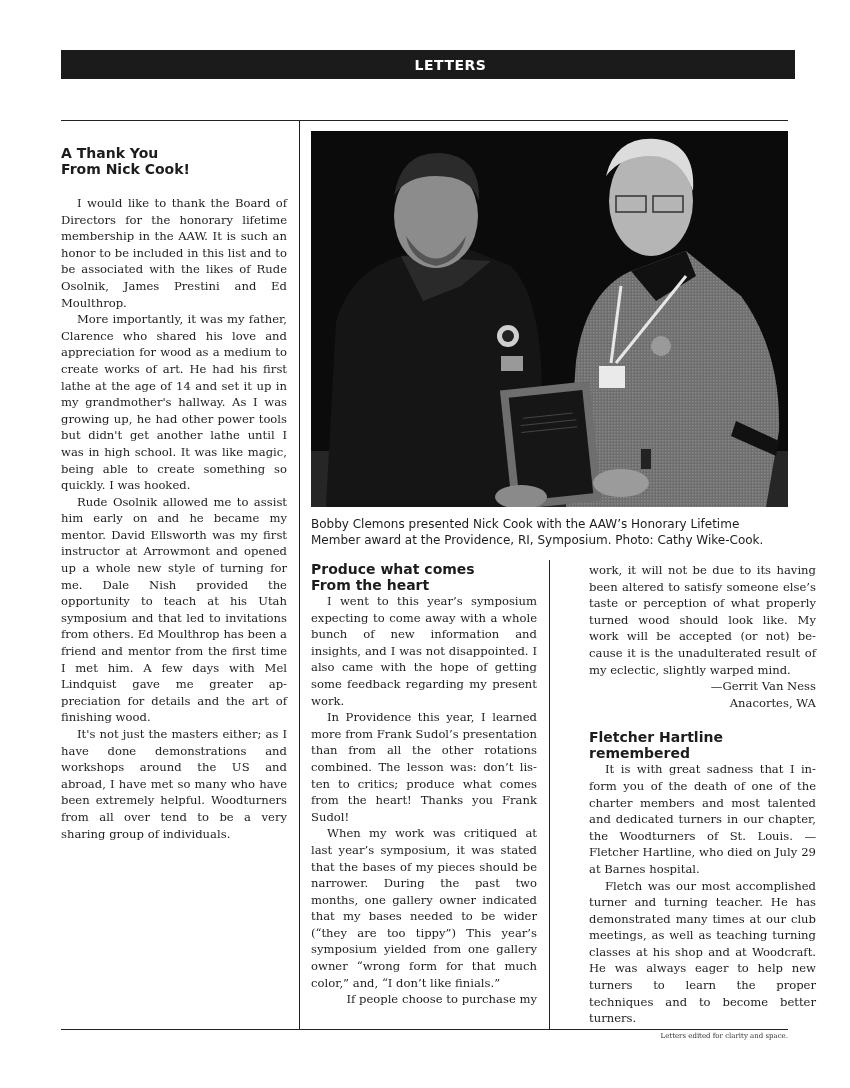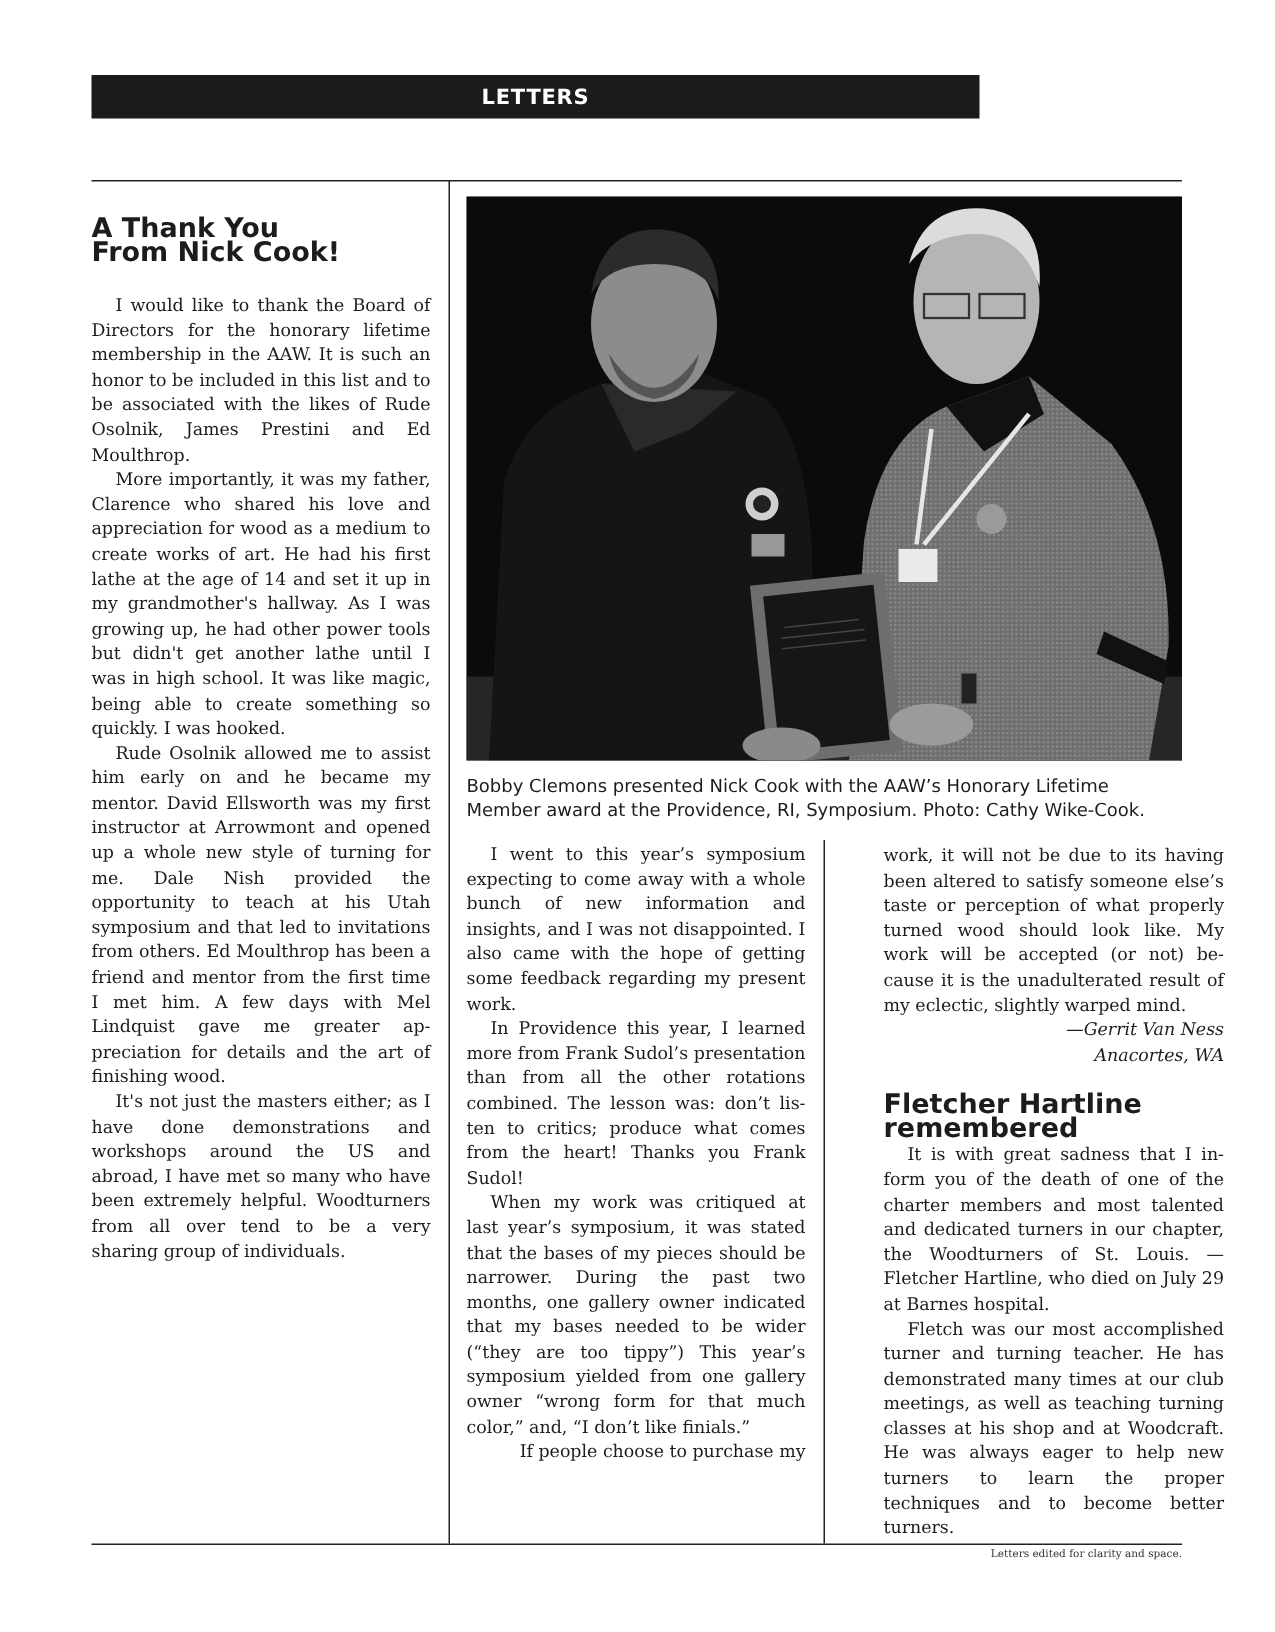--- a/index.html
+++ b/index.html
@@ -1,28 +1,28 @@
 <!DOCTYPE html>
 <html><head>
 <meta charset="utf-8">
 <style>
   html, body { margin: 0; padding: 0; background: #ffffff; }
   body { width: 850px; height: 1088px; position: relative; overflow: hidden; color: #1c1c1c; }
-  .banner { position: absolute; left: 61px; top: 50px; width: 592px; height: 29px; background: #1b1b1b; display: flex; align-items: center; justify-content: center; }
+  .banner { position: absolute; left: 61px; top: 50px; width: 689px; height: 29px; background: #1b1b1b; display: flex; align-items: center; justify-content: center; padding-left: 45px; }
   .banner span { color: #ffffff; font-family: "DejaVu Sans", sans-serif; font-weight: bold; font-size: 14px; letter-spacing: 0.5px; }
   .rule-top { position: absolute; left: 61px; top: 120px; width: 727px; height: 0; border-top: 1.3px solid #222; }
   .rule-bottom { position: absolute; left: 61px; top: 1029px; width: 727px; height: 0; border-top: 1.3px solid #222; }
   .vrule-1 { position: absolute; left: 299px; top: 120px; height: 909px; width: 0; border-left: 1.3px solid #222; }
   .vrule-2 { position: absolute; left: 549px; top: 560px; height: 469px; width: 0; border-left: 1.3px solid #222; }
 
   .col { position: absolute; font-family: "DejaVu Serif", serif; font-size: 11.6px; line-height: 16.6px; text-align: justify; hyphens: manual; }
   .col p { margin: 0; text-indent: 16px; }
   .col p.noind { text-indent: 0; }
-  .heading { font-family: "DejaVu Sans", sans-serif; font-weight: bold; font-size: 18px; line-height: 16px; text-align: left; margin: 0; }
-  .sig { text-align: right; font-style: italic; text-indent: 0 !important; }
+  .heading { font-family: "DejaVu Sans", sans-serif; font-weight: bold; font-size: 14px; line-height: 16px; text-align: left; margin: 0; }
+  .sig { text-align: right; text-indent: 0 !important; }
 
   .col-1 { left: 61px; top: 145px; width: 226px; }
   .col-1 .heading { margin-bottom: 18px; }
   .col-2 { left: 311px; top: 561px; width: 226px; }
   .col-3 { left: 561px; top: 562px; width: 227px; margin-left: 28px; }
 
   .photo { position: absolute; left: 311px; top: 131px; width: 477px; height: 376px; background: #0c0c0c; overflow: hidden; }
   .caption { position: absolute; left: 311px; top: 516px; width: 480px; font-family: "DejaVu Sans", sans-serif; font-size: 12px; line-height: 16px; color: #1c1c1c; }
   .footnote { position: absolute; right: 62px; top: 1032px; font-family: "DejaVu Serif", serif; font-size: 7px; color: #333; text-align: center; }
 </style>
@@ -92,20 +92,24 @@
 
     <ellipse cx="210" cy="366" rx="26" ry="12" fill="#8a8a8a"></ellipse>
     <ellipse cx="310" cy="352" rx="28" ry="14" fill="#9b9b9b"></ellipse>
     <rect x="330" y="318" width="10" height="20" fill="#222"></rect>
   </svg>
 </div>
 
 <div class="caption">Bobby Clemons presented Nick Cook with the AAW’s Honorary Lifetime Member award at the Providence, RI, Symposium. Photo: Cathy Wike-Cook.</div>
 
 <div class="col col-2">
+  <h2 class="heading">
+    <span>Produce what comes</span><br>
+    <span>From the heart</span>
+  </h2>
   <p>I went to this year’s symposium expecting to come away with a whole bunch of new information and insights, and I was not disap­pointed. I also came with the hope of getting some feedback regarding my present work.</p>
   <p>In Providence this year, I learned more from Frank Sudol’s presenta­tion than from all the other rotations combined. The lesson was: don’t lis­ten to critics; produce what comes from the heart! Thanks you Frank Sudol!</p>
   <p>When my work was critiqued at last year’s symposium, it was stated that the bases of my pieces should be narrower. During the past two months, one gallery owner indicated that my bases needed to be wider (“they are too tippy”) This year’s symposium yielded from one gallery owner “wrong form for that much color,” and, “I don’t like finials.”</p>
   <p style="text-align:right">If people choose to purchase my</p>
 </div>
 
 <div class="col col-3">
   <p class="noind">work, it will not be due to its having been altered to satisfy someone else’s taste or perception of what properly turned wood should look like. My work will be accepted (or not) be­cause it is the unadulterated result of my eclectic, slightly warped mind.</p>
   <p class="sig">—Gerrit Van Ness</p>
   <p class="sig">Anacortes, WA</p>

